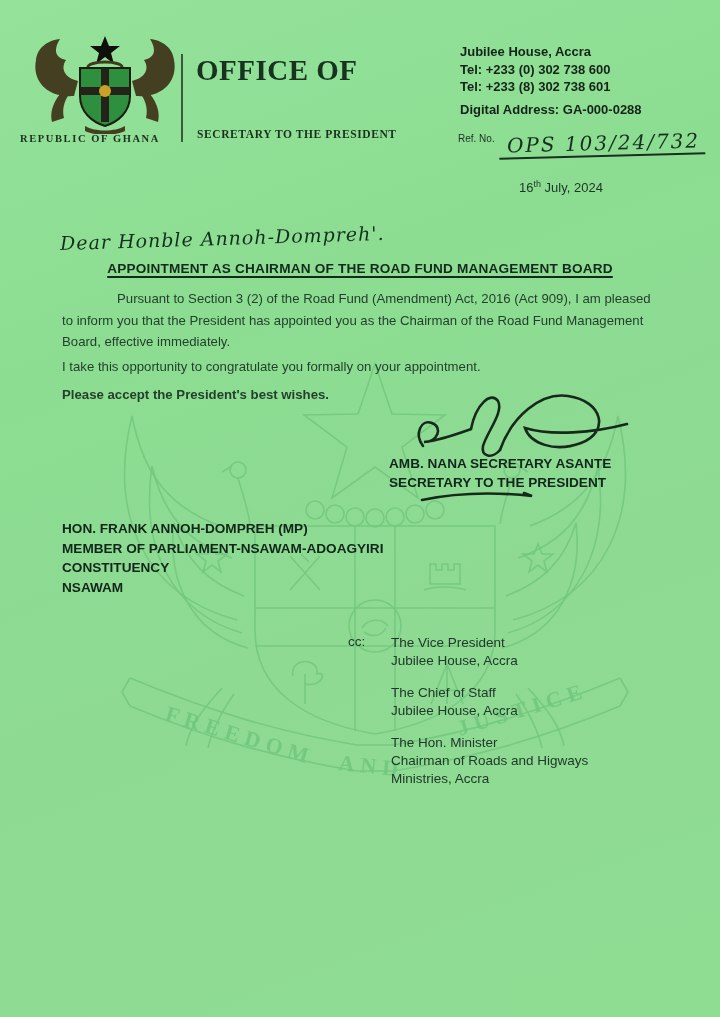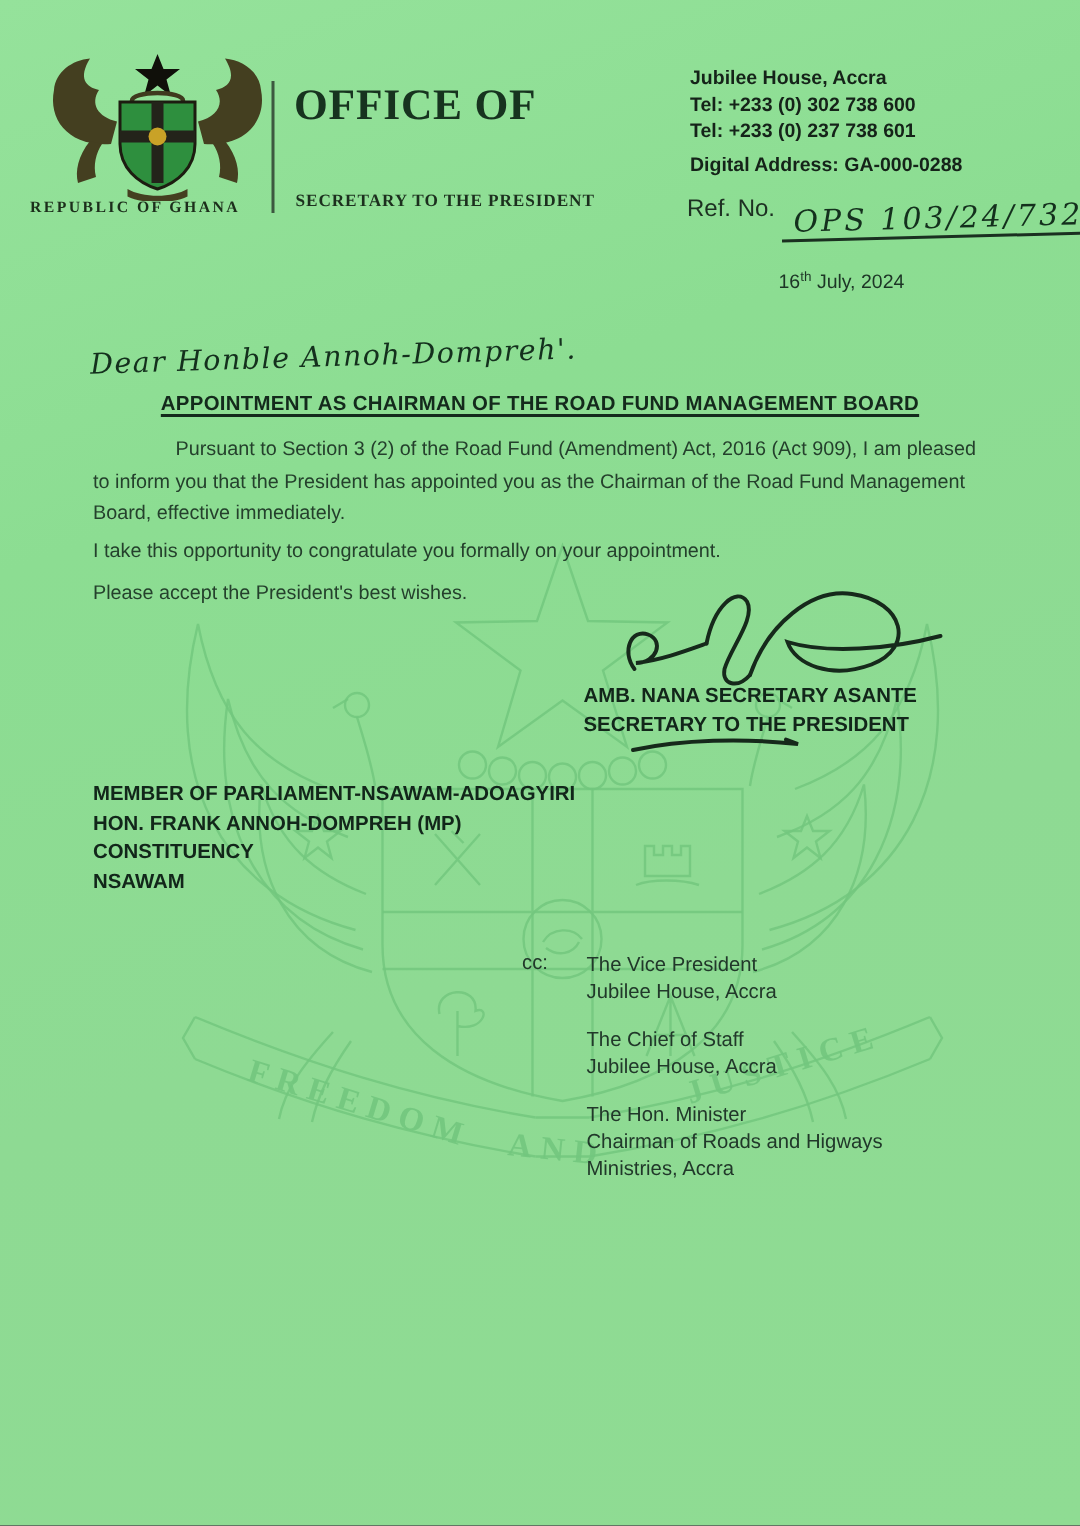--- a/index.html
+++ b/index.html
@@ -22,21 +22,21 @@
     left:196px; top:55px; font-family:"Liberation Serif",serif; font-weight:700;
     font-size:29px; line-height:31px; letter-spacing:.5px; color:#17331f; white-space:nowrap;
   }
   .secretary{
     left:197px; top:128px; font-family:"Liberation Serif",serif; font-weight:bold;
     font-size:11.5px; letter-spacing:.6px; color:#1c2f1e; white-space:nowrap;
   }
   .contact{left:460px; top:43px; font-weight:bold; font-size:13px; line-height:17.5px; color:#152319; white-space:nowrap;}
   .contact .gap{margin-top:5px;}
   .refrow{left:458px; top:131px; white-space:nowrap;}
-  .ref-label{font-size:16px; color:#1d3022; vertical-align:8px;}
+  .ref-label{font-size:10px; color:#1d3022; vertical-align:8px;}
   .hand{
     font-family:"DejaVu Serif",serif; font-style:italic; color:#14301d;
   }
   .ref-value{
     display:inline-block; font-size:20px; letter-spacing:2px; font-weight:500;
     border-bottom:2px solid #1a2f20; padding:0 5px 0 8px; transform:rotate(-1.5deg);
   }
   .date{left:519px; top:179px; font-size:13px; color:#1d3526; white-space:nowrap;}
   .date sup{font-size:9px;}
   
@@ -46,21 +46,21 @@
   }
   .subject{
     left:60px; top:261px; width:600px; text-align:center; font-weight:bold;
     font-size:13.6px; letter-spacing:.2px; color:#142a1c;
     text-decoration:underline; text-underline-offset:3px; text-decoration-thickness:1.5px;
     white-space:nowrap;
   }
   .para{left:62px; width:602px; font-size:13.2px; line-height:21.5px; color:#24402c;}
   .p1{top:288px; text-indent:55px;}
   .p2{top:356px;}
-  .p3{top:384px;}
+  .p3{top:384px;font-weight:bold;}
   
   .signer{left:389px; top:455px; font-weight:bold; font-size:13.6px; line-height:18.5px; color:#12261a; white-space:nowrap;}
   
   .addressee{left:62px; top:519px; font-weight:bold; font-size:13.6px; line-height:19.5px; color:#12261a; white-space:nowrap;}
   
   .cc-label{left:348px; top:634px; font-size:13.5px; color:#21382a;}
   .cc-entries{left:391px; top:634px; font-size:13.5px; line-height:18px; color:#21382a;}
   .cc-entry{margin-bottom:14px; white-space:nowrap;}
   
   .wm{left:52px; top:358px; opacity:.5; pointer-events:none;}
@@ -146,21 +146,21 @@
   <div class="abs divider"></div>
 
   <div class="abs office">
     <div>OFFICE OF</div>
   </div>
   <div class="abs secretary">SECRETARY TO THE PRESIDENT</div>
 
   <div class="abs contact">
     <div>Jubilee House, Accra</div>
     <div>Tel: +233 (0) 302 738 600</div>
-    <div>Tel: +233 (0) 237 738 601</div>
+    <div>Tel: +233 (8) 302 738 601</div>
     <div class="gap">Digital Address: GA-000-0288</div>
   </div>
 
   <div class="abs refrow">
     <span class="ref-label">Ref. No.</span>
     <span class="hand ref-value">OPS 103/24/732</span>
   </div>
 
   <div class="abs date"><span>16</span><sup>th</sup><span> July, 2024</span></div>
 
@@ -181,22 +181,22 @@
   <div class="abs signer">
     <div>AMB. NANA SECRETARY ASANTE</div>
     <div>SECRETARY TO THE PRESIDENT</div>
   </div>
 
   <svg class="abs sig-underline" width="120" height="14" viewBox="0 0 120 14" fill="none" stroke="#16291b" stroke-width="2.6" stroke-linecap="round">
     <path d="M2,10 C35,3 75,2 112,6 L104,3"></path>
   </svg>
 
   <div class="abs addressee">
+    <div>HON. FRANK ANNOH-DOMPREH (MP)</div>
     <div>MEMBER OF PARLIAMENT-NSAWAM-ADOAGYIRI</div>
-    <div>HON. FRANK ANNOH-DOMPREH (MP)</div>
     <div>CONSTITUENCY</div>
     <div>NSAWAM</div>
   </div>
 
   <div class="abs cc-label">cc:</div>
   <div class="abs cc-entries">
     <div class="cc-entry">
       <div>The Vice President</div>
       <div>Jubilee House, Accra</div>
     </div>

